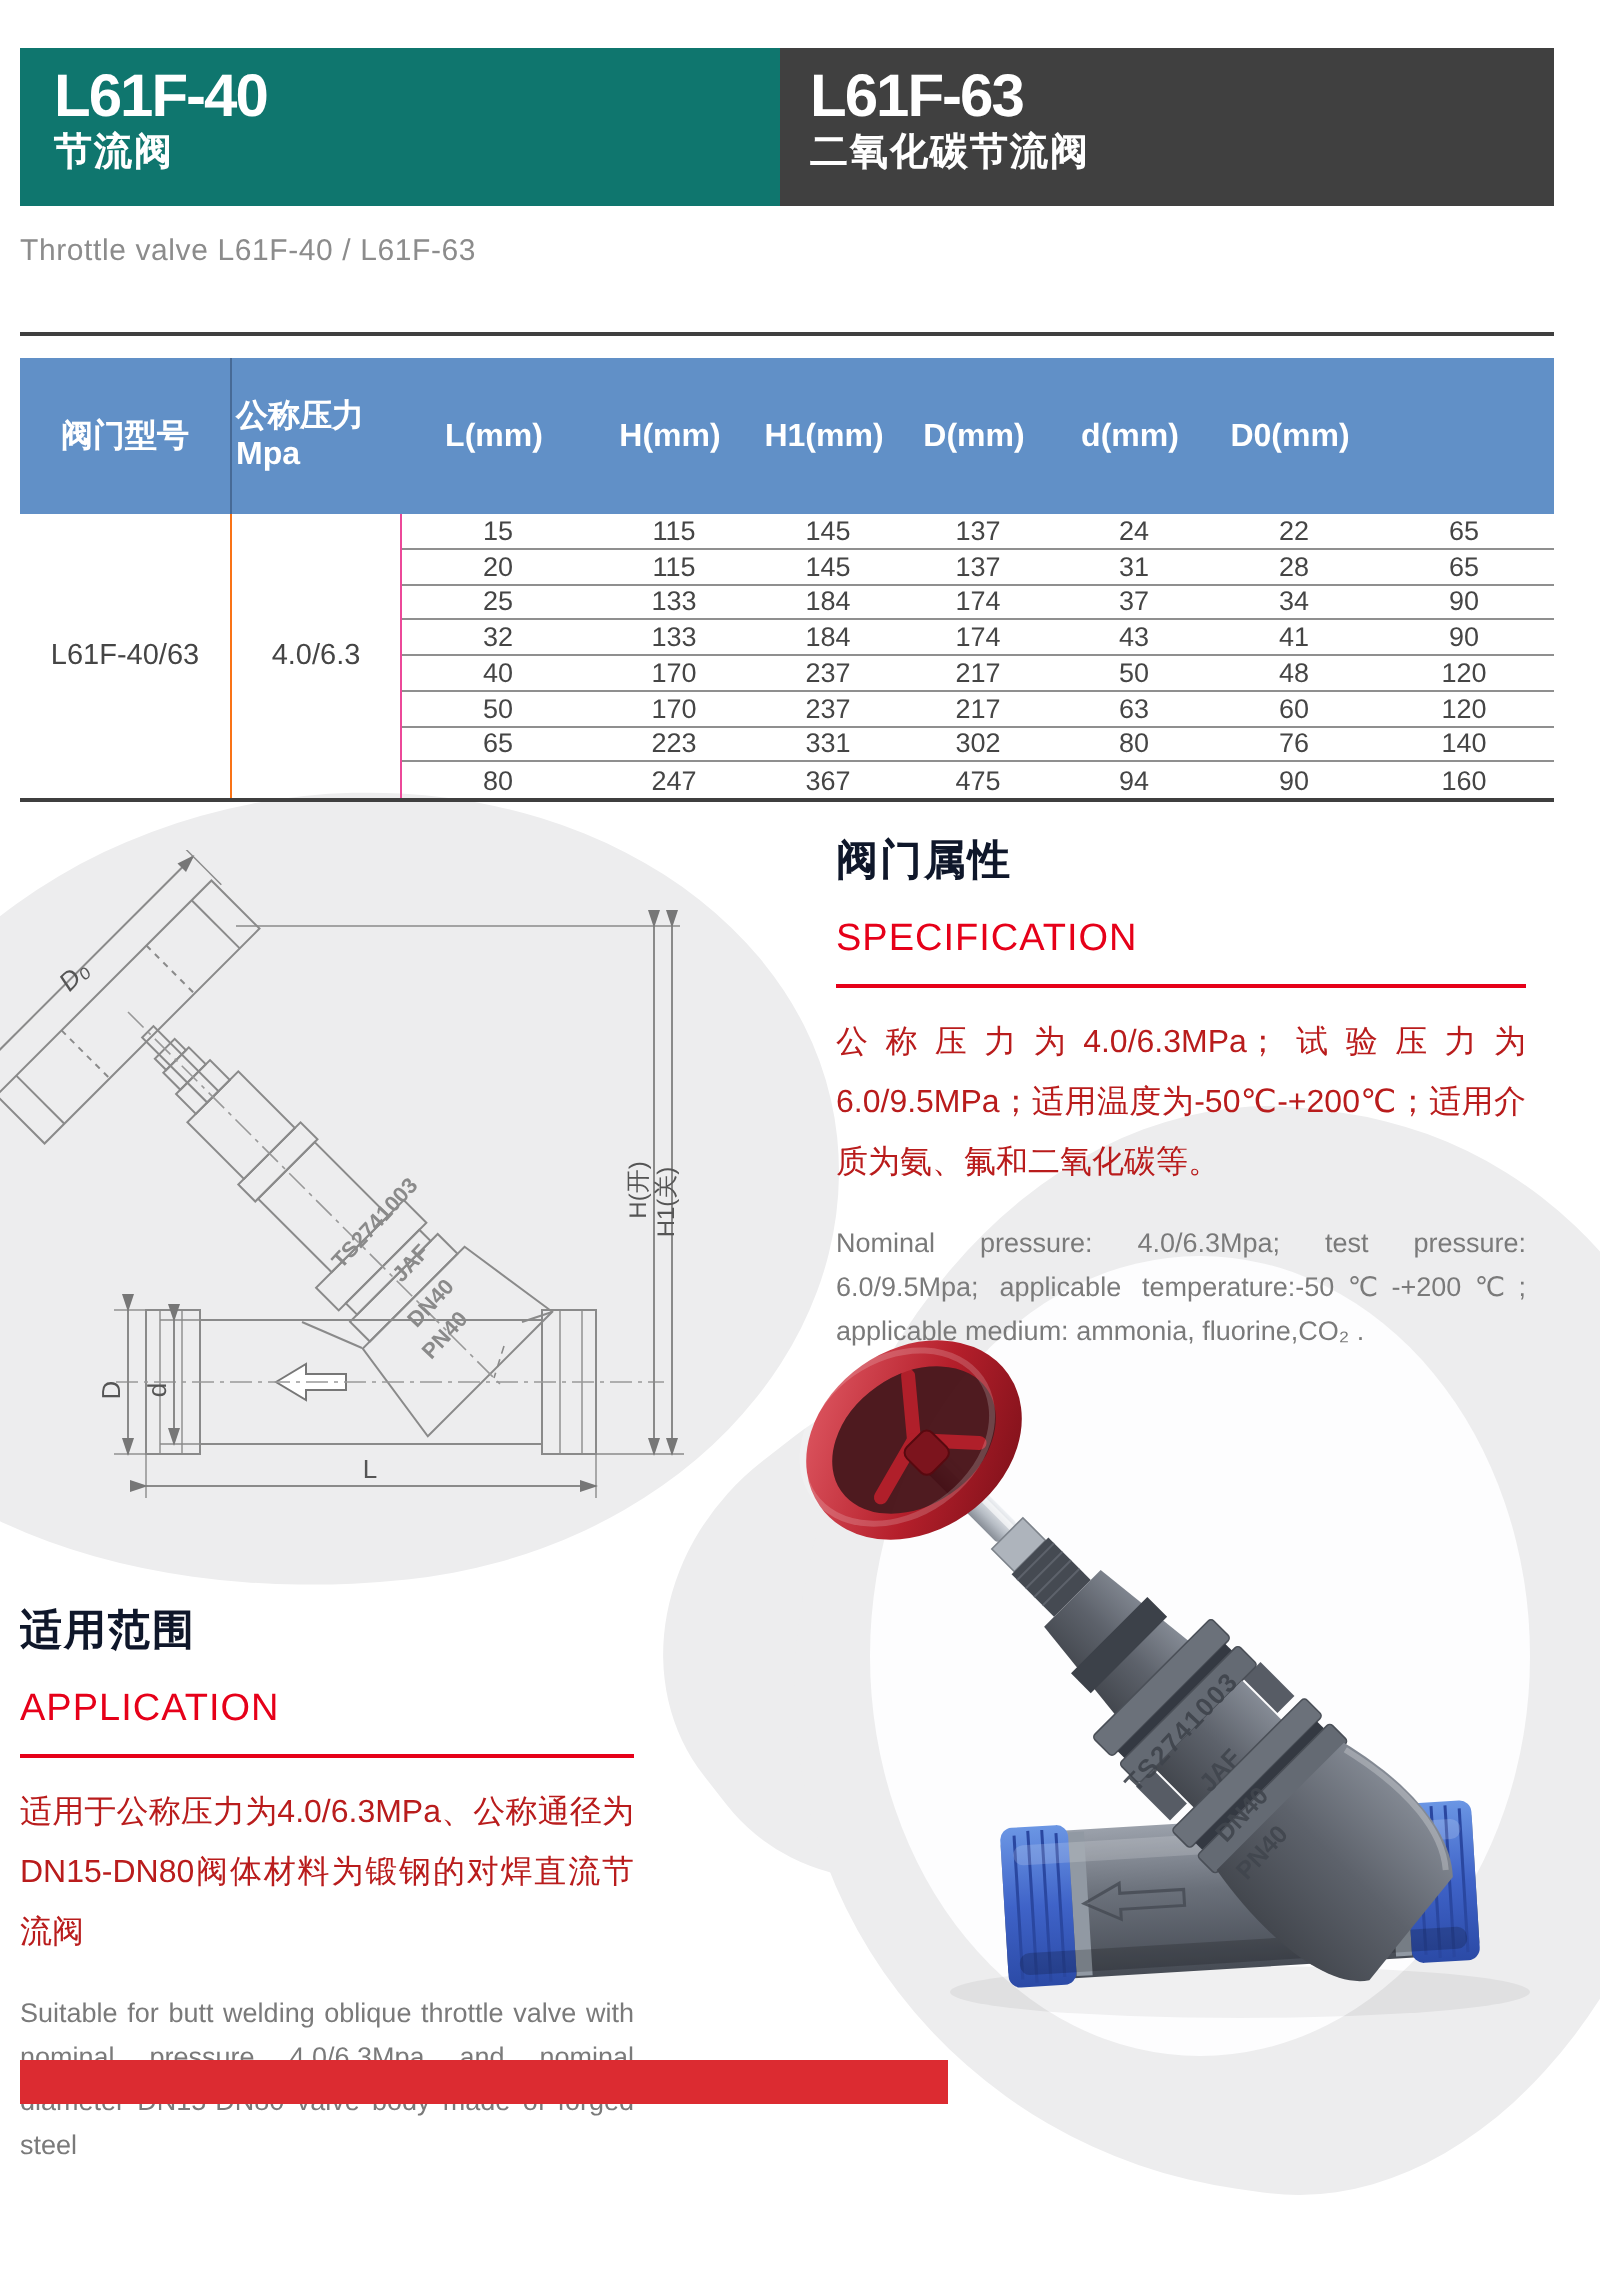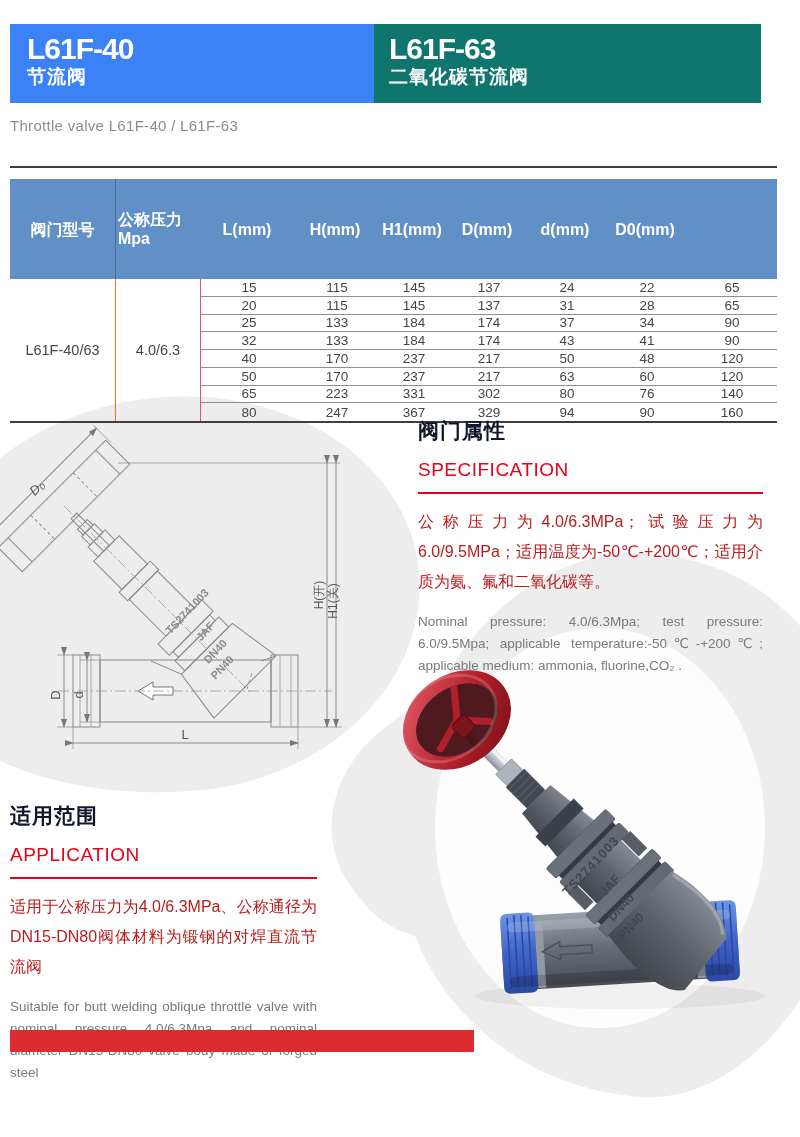--- a/index.html
+++ b/index.html
@@ -10,30 +10,30 @@
   .blob{position:absolute;background:#ededee;}
   .blob-left{left:-95px;top:398px;width:515px;height:395px;
       border-radius:52% 48% 46% 54% / 58% 50% 50% 42%;transform:rotate(-6deg);}
   .blob-neck{left:330px;top:700px;width:260px;height:230px;border-radius:46%;transform:rotate(-38deg);}
   .blob-right{left:400px;top:553px;width:455px;height:540px;
       border-radius:50% 50% 42% 58% / 55% 45% 52% 48%;transform:rotate(8deg);}
   .photo-backdrop{position:absolute;left:435px;top:628px;width:330px;height:400px;
       border-radius:50%;background:#fdfdfe;}
   
   .banner{top:24px;height:79px;color:#fff;box-sizing:border-box;padding:9px 0 0 17px;}
-  .banner-red{left:10px;width:380px;background:#3b82f6;}
-  .banner-blue{left:374px;width:387px;background:#0f766e;padding-left:15px;}
+  .banner-red{left:10px;width:380px;background:#0f766e;}
+  .banner-blue{left:390px;width:387px;background:#404040;padding-left:15px;}
   .banner-model{font-size:30px;font-weight:800;letter-spacing:-1px;line-height:32px;}
   .banner-cn{font-size:19px;font-weight:bold;line-height:24px;letter-spacing:1px;}
   .subtitle{left:10px;top:117px;font-size:15px;color:#8c8c8c;letter-spacing:.3px;}
   
   .vtable{left:10px;top:166px;width:767px;}
   .rule{height:2px;background:#3f3f3f;}
   .rule-top{margin-bottom:11px;}
-  .thead{height:100px;background:#6190c7;display:grid;
+  .thead{height:78px;background:#6190c7;display:grid;
       grid-template-columns:105px 84px 96px 80px 74px 76px 80px 80px 1fr;
       color:#fff;font-weight:bold;font-size:16px;}
   .th{display:flex;flex-direction:column;justify-content:center;align-items:center;line-height:19px;}
   .th-1,.th-2{align-items:flex-start;border-left:1px solid rgba(40,60,90,.45);}
   .th-1{padding-left:2px;}
   .th-2{padding-left:27px;}
   .tbody{display:flex;font-size:13.5px;color:#454545;}
   .tb-model{width:105px;display:flex;align-items:center;justify-content:center;
       border-right:1px solid #f97316;font-size:14.5px;}
   .tb-pressure{width:84px;display:flex;align-items:center;justify-content:center;
@@ -164,21 +164,21 @@
           <div class="td">331</div>
           <div class="td">302</div>
           <div class="td">80</div>
           <div class="td">76</div>
           <div class="td">140</div>
         </div>
         <div class="tr">
           <div class="td">80</div>
           <div class="td">247</div>
           <div class="td">367</div>
-          <div class="td">329</div>
+          <div class="td">475</div>
           <div class="td">94</div>
           <div class="td">90</div>
           <div class="td">160</div>
         </div>
       </div>
   </div>
   <div class="rule"></div>
 </div>
 
 <div class="abs spec-block">

